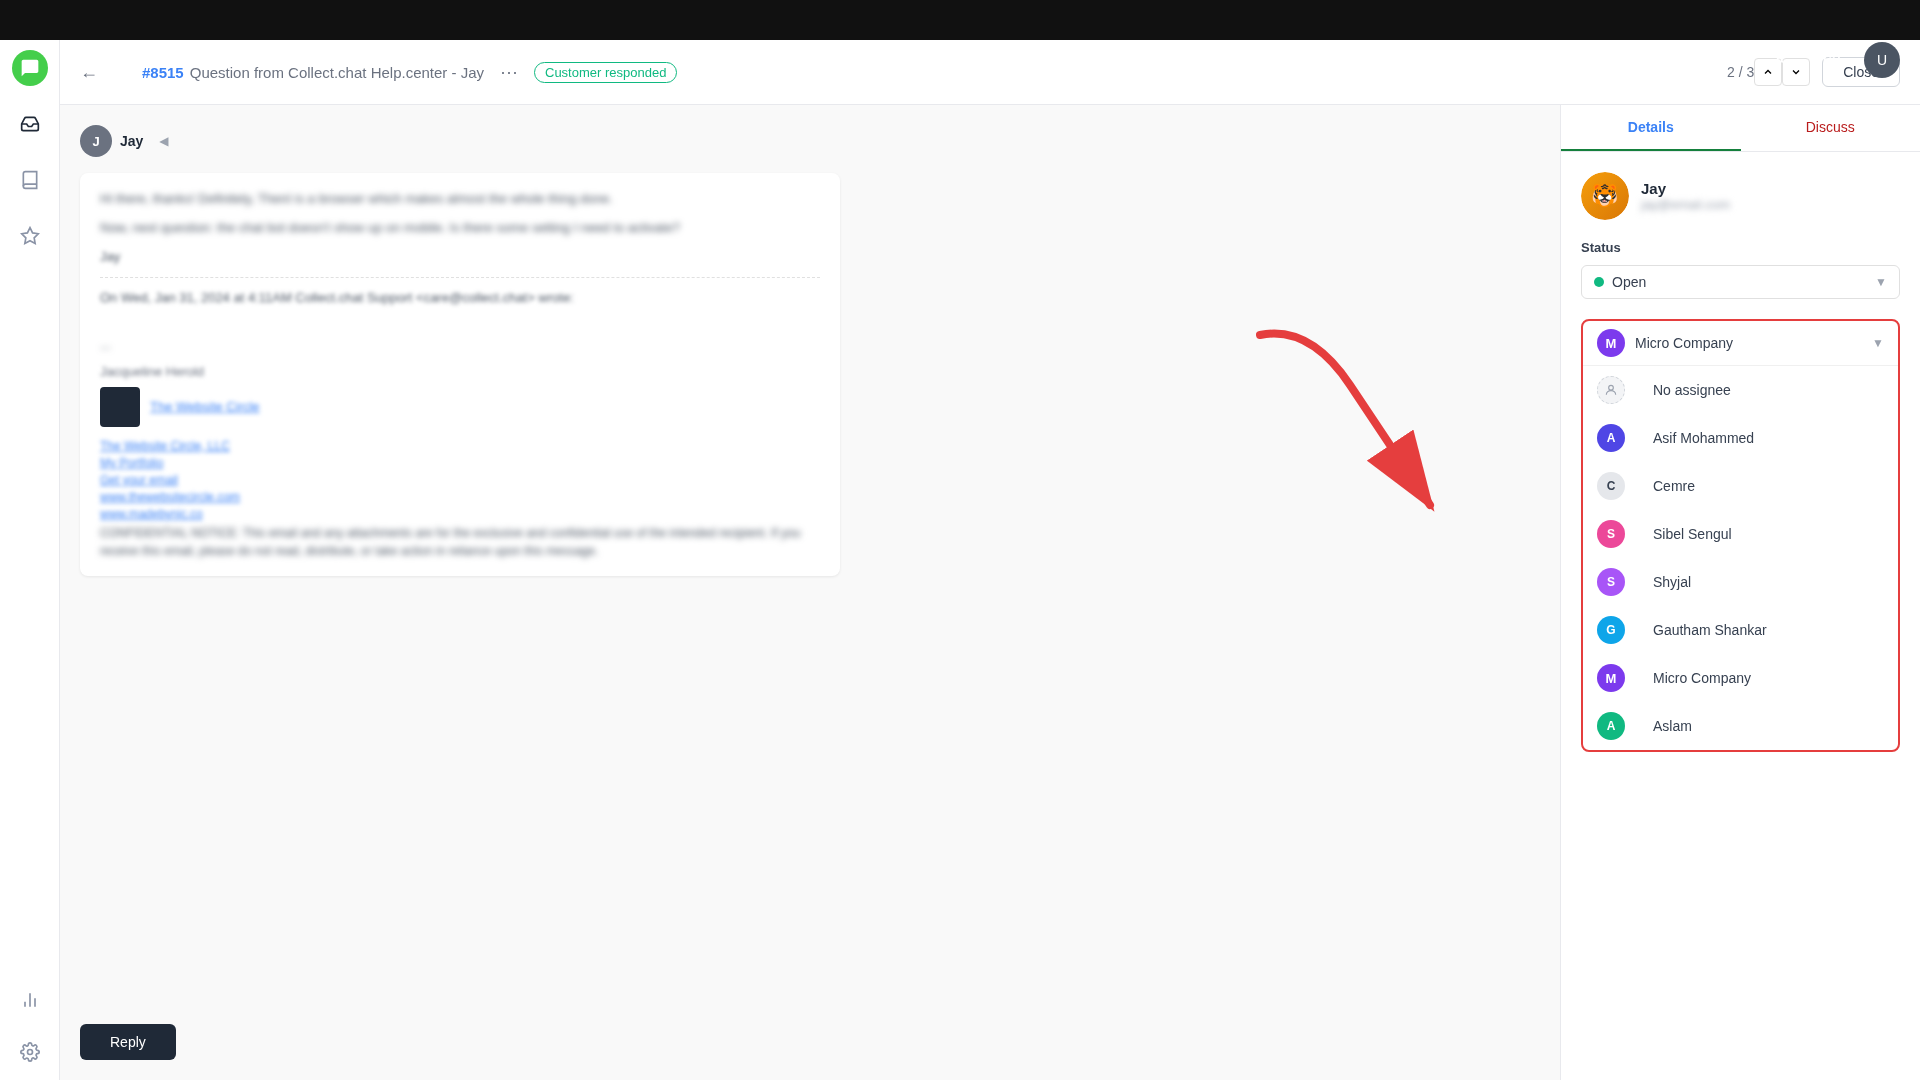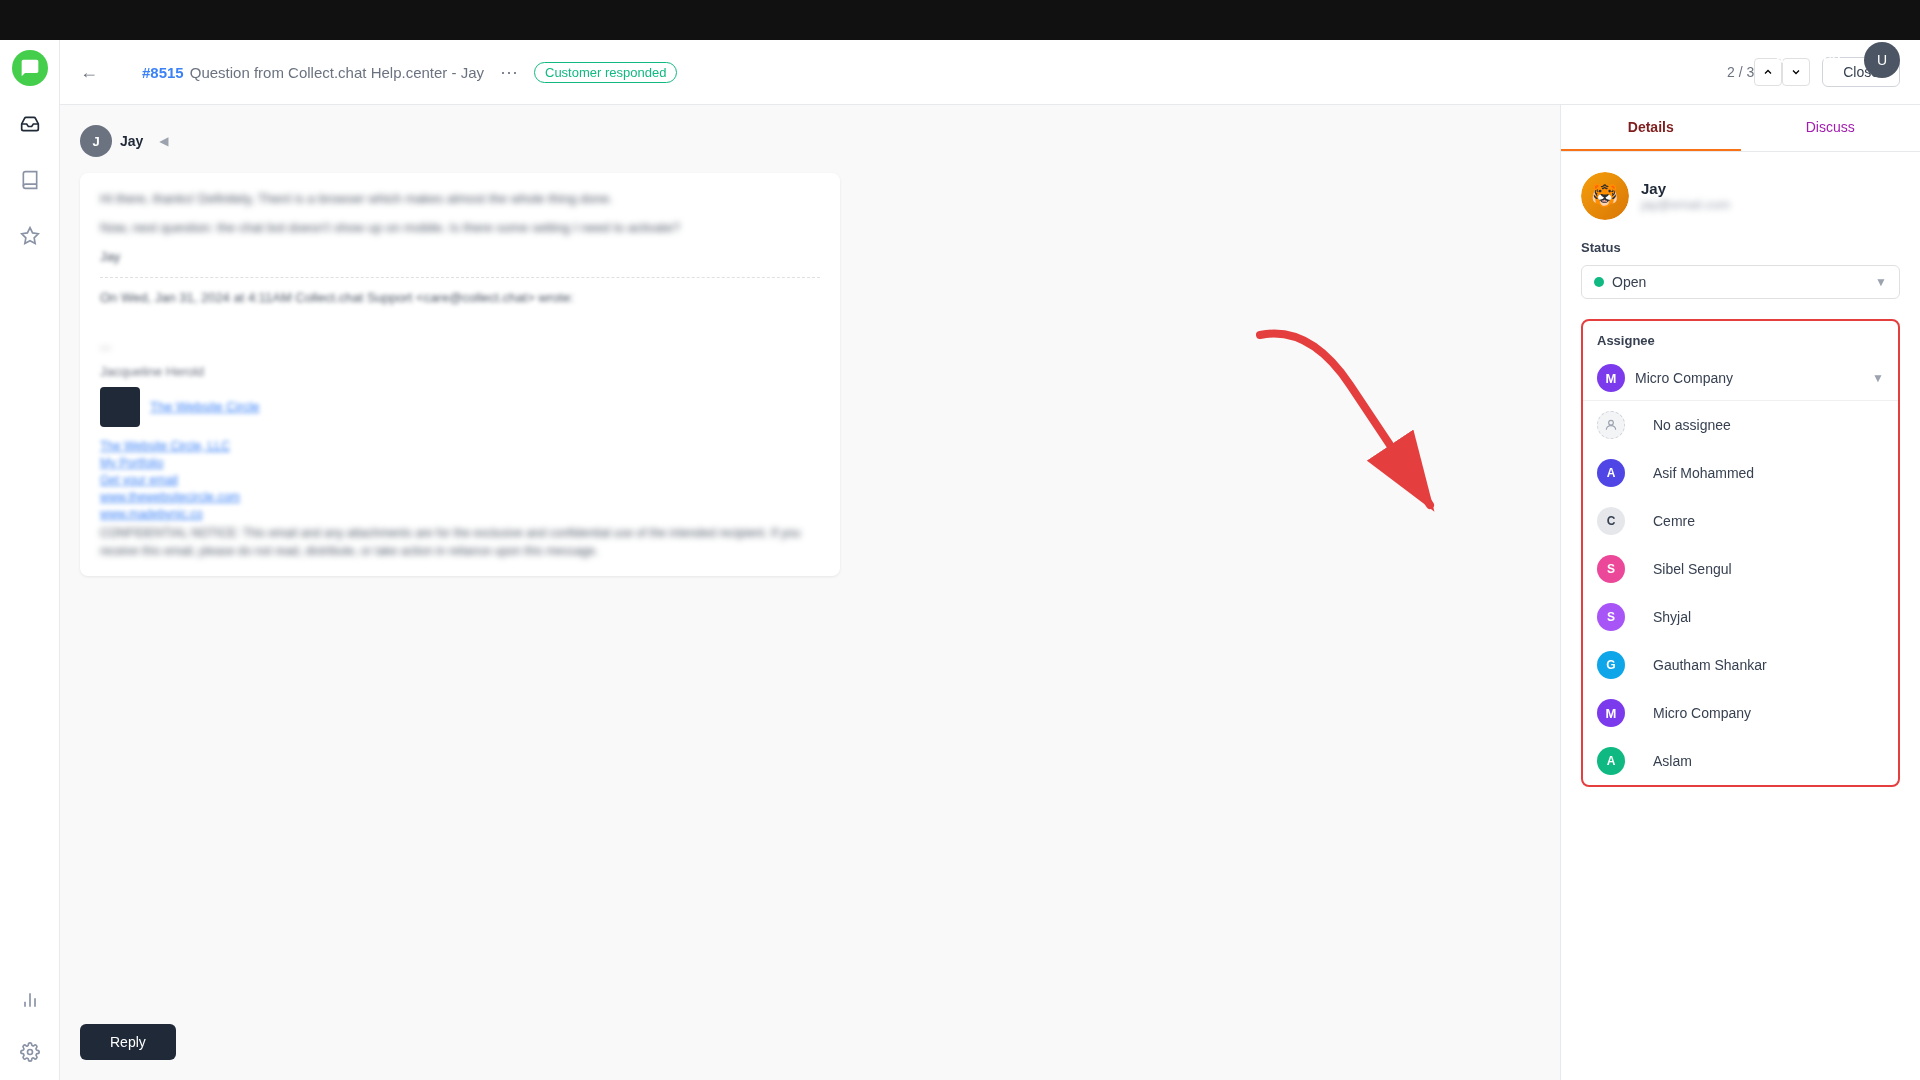--- a/index.html
+++ b/index.html
@@ -60,22 +60,22 @@
 
     
     .arrow-overlay { position: absolute; right: 80px; top: 200px; width: 250px; height: 250px; pointer-events: none; }
 
     
     .reply-btn { position: absolute; bottom: 20px; left: 20px; padding: 10px 30px; background: #1f2937; color: white; border: none; border-radius: 6px; font-size: 14px; font-weight: 500; cursor: pointer; }
 
     
     .right-panel { width: 360px; border-left: 1px solid #e8e9ed; background: #fff; display: flex; flex-direction: column; }
     .panel-tabs { display: flex; border-bottom: 1px solid #e8e9ed; }
-    .panel-tab { flex: 1; padding: 14px; text-align: center; font-size: 14px; color: #a21caf; cursor: pointer; border-bottom: 2px solid transparent; }
-    .panel-tab.active { color: #7f1d1d; border-bottom: 2px solid #f97316; font-weight: 600; }
+    .panel-tab { flex: 1; padding: 14px; text-align: center; font-size: 14px; color: #b91c1c; cursor: pointer; border-bottom: 2px solid transparent; }
+    .panel-tab.active { color: #3b82f6; border-bottom: 2px solid #15803d; font-weight: 600; }
 
     .panel-content { padding: 20px; flex: 1; overflow-y: auto; }
 
     .customer-info { display: flex; align-items: center; gap: 12px; margin-bottom: 20px; }
     .customer-avatar { width: 48px; height: 48px; border-radius: 50%; overflow: hidden; }
     .customer-name { font-size: 15px; font-weight: 600; color: #1f2937; }
     .customer-email { font-size: 13px; color: #9ca3af; filter: blur(3px); }
 
     .section-label { font-size: 13px; font-weight: 600; color: #374151; margin-bottom: 10px; }
     .status-row { display: flex; align-items: center; gap: 8px; padding: 8px 12px; border: 1px solid #e0e0e0; border-radius: 6px; background: #fff; margin-bottom: 20px; }
@@ -266,21 +266,20 @@
           <div class="panel-section">
             <div class="section-label">Status</div>
             <div class="status-row">
               <span class="status-dot"></span>
               <span class="status-text">Open</span>
               <span class="dropdown-arrow">▼</span>
             </div>
           </div>
 
           <div class="assignee-dropdown">
-            <div class="assignee-label">Assignee</div>
 
             <div class="assignee-selected">
               <div class="micro-icon">M</div>
               <span style="font-size:14px;color:#374151;flex:1;">Micro Company</span>
               <span style="color:#9ca3af;font-size:12px;">▼</span>
             </div>
 
             <div class="assignee-option">
               <div class="option-avatar no-assign">
                 <svg width="14" height="14" viewBox="0 0 24 24" fill="none" stroke="#9ca3af" stroke-width="2">

